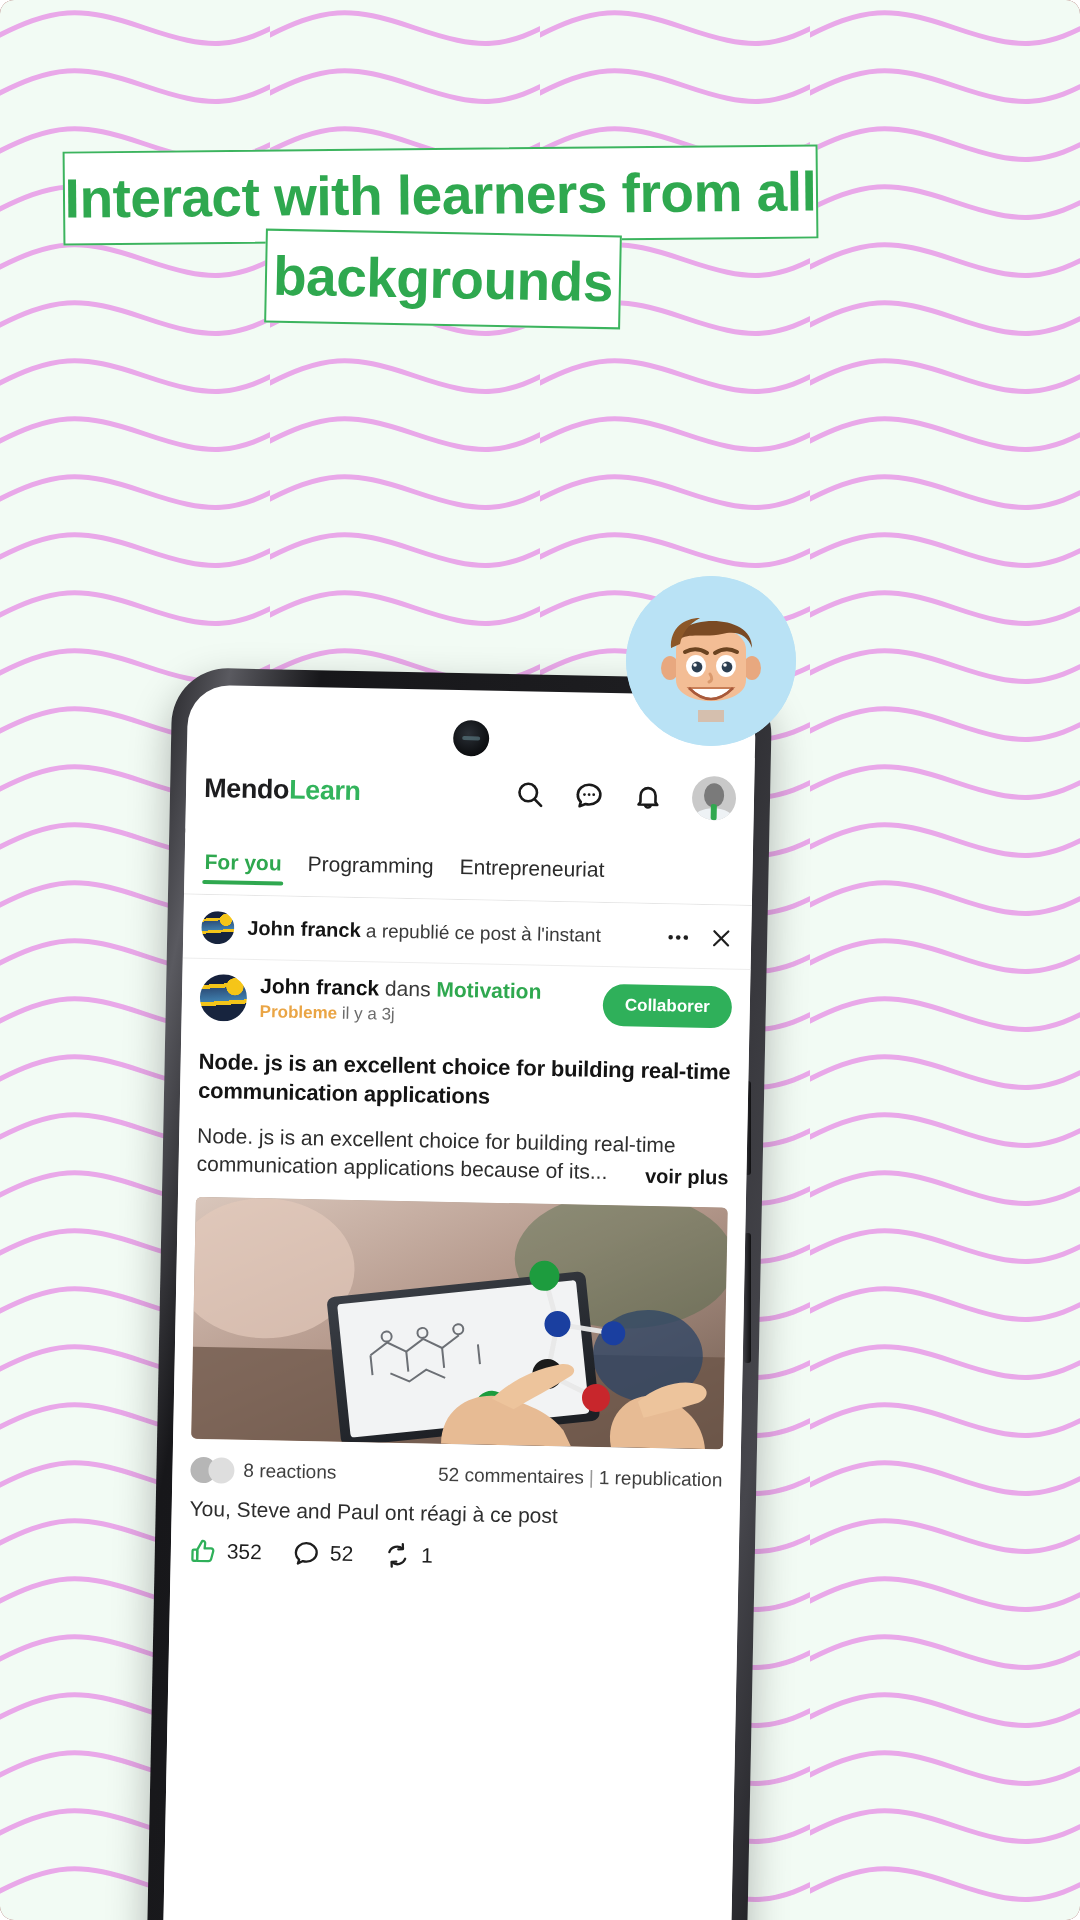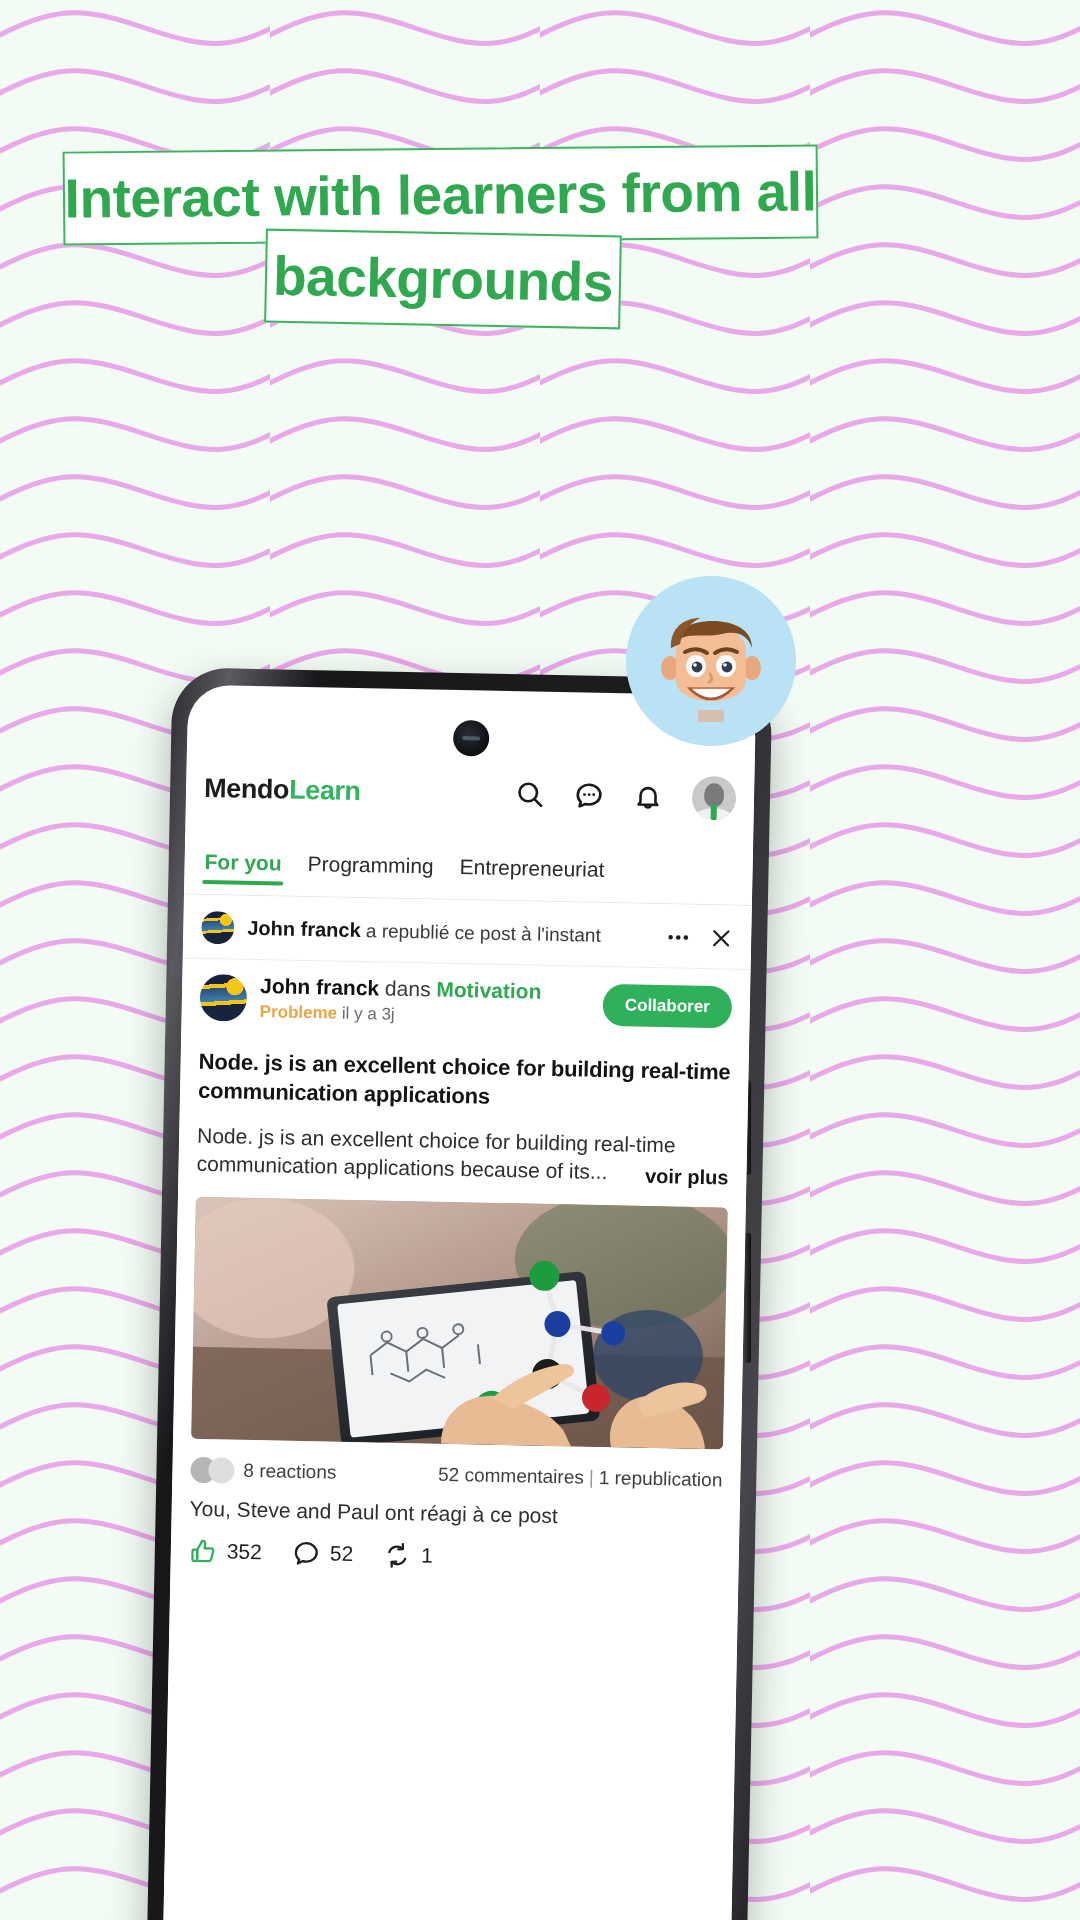--- a/index.html
+++ b/index.html
@@ -11,20 +11,21 @@
     font-family: "Liberation Sans", sans-serif;
   }
 
   
   #stage {
     position: relative;
     width: 1080px;
     height: 1920px;
     background: #7f1d1d;
     overflow: hidden;
+    border-radius: 14px;
   }
 
   #wave-bg {
     position: absolute;
     inset: 0;
     width: 1080px;
     height: 1920px;
   }
 
   

